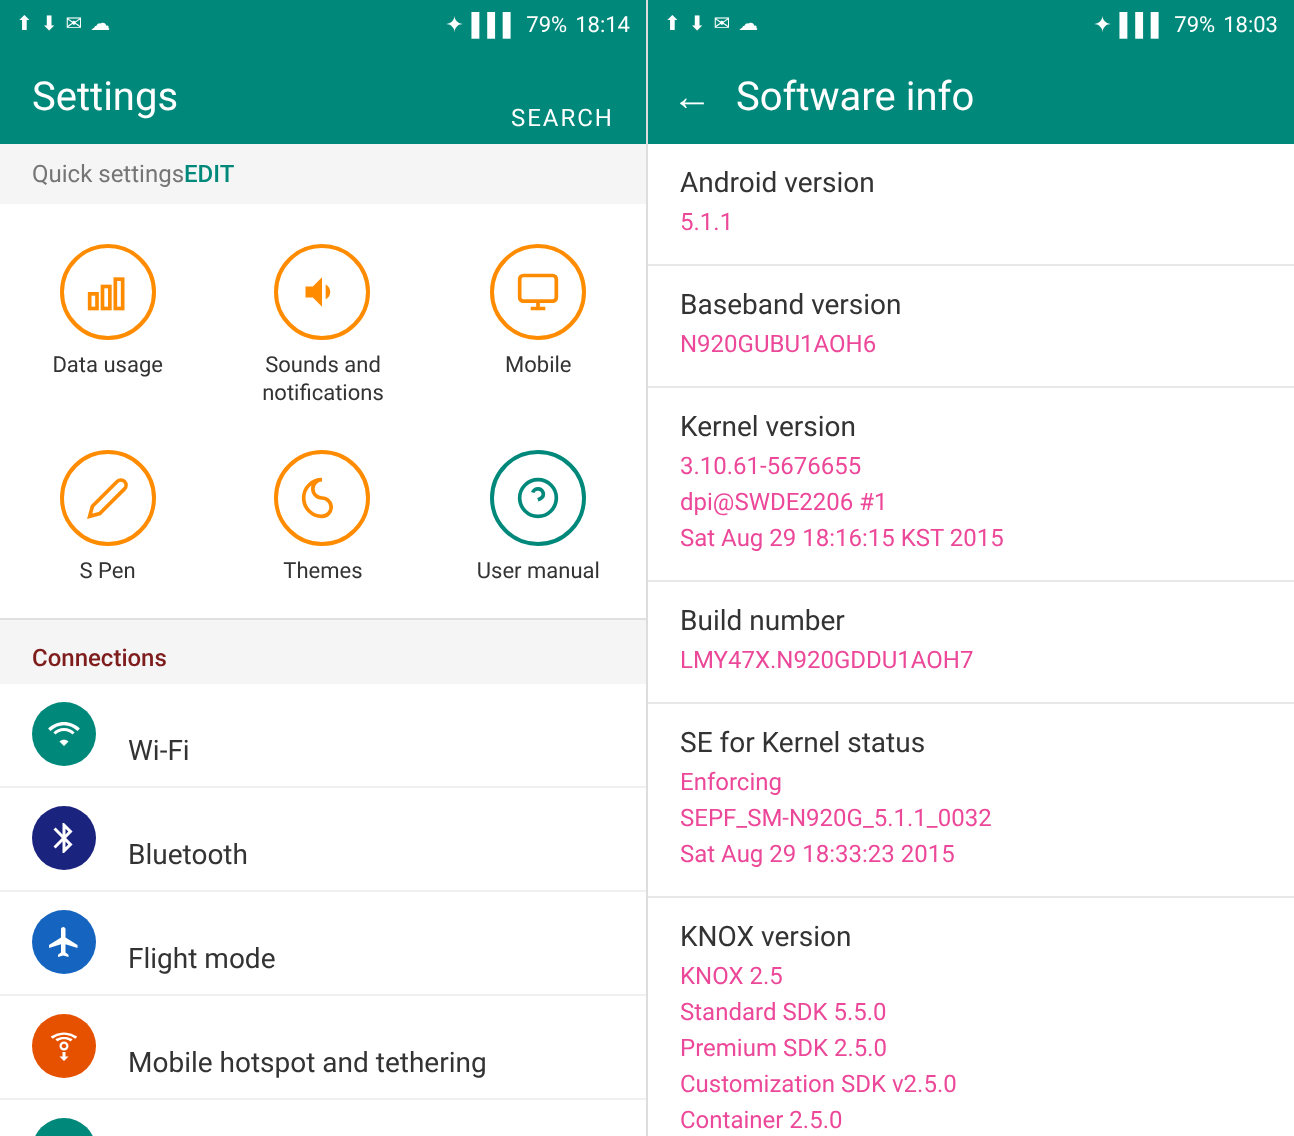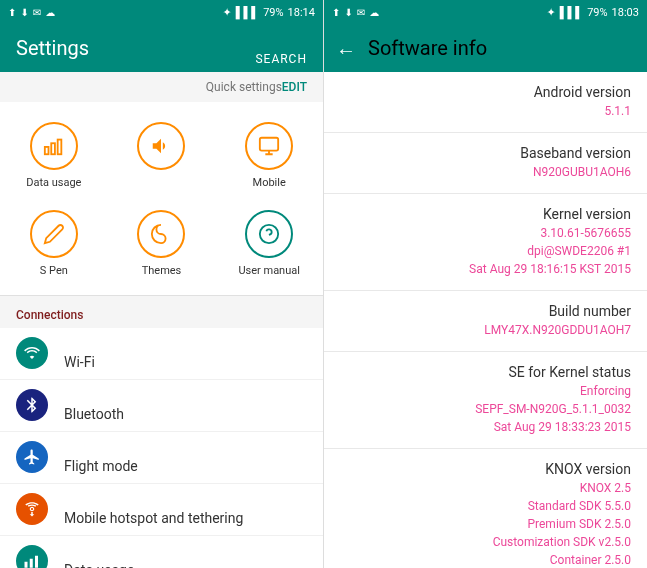--- a/index.html
+++ b/index.html
@@ -9,21 +9,21 @@
     .left-panel { width: 323px; height: 568px; background: #f5f5f5; display: flex; flex-direction: column; overflow: hidden; }
 
     .status-bar-left { height: 24px; background: #00897b; display: flex; align-items: center; justify-content: space-between; padding: 0 8px; }
     .status-bar-left .left-icons { display: flex; gap: 4px; align-items: center; }
     .status-bar-left .right-icons { display: flex; gap: 4px; align-items: center; color: white; font-size: 11px; }
 
     .toolbar-left { height: 48px; background: #00897b; display: flex; align-items: center; justify-content: space-between; padding: 0 16px; }
     .toolbar-left .title { color: white; font-size: 20px; font-weight: 400; }
     .toolbar-left .search-btn { color: white; font-size: 12px; font-weight: 400; letter-spacing: 1px; margin-top: 21px; }
 
-    .quick-settings-header { display: flex; justify-content: flex-end; align-items: center; padding: 8px 16px; background: #f5f5f5; }
+    .quick-settings-header { display: flex; justify-content: flex-start; align-items: center; padding: 8px 16px; background: #f5f5f5; }
     .quick-settings-header .label { font-size: 12px; color: #757575; }
     .quick-settings-header .edit-btn { font-size: 12px; color: #00897b; font-weight: 500; }
 
     .quick-settings-grid { display: grid; grid-template-columns: repeat(3, 1fr); gap: 0; background: white; padding: 8px 0; }
     .quick-item { display: flex; flex-direction: column; align-items: center; padding: 12px 8px 8px; gap: 6px; }
     .quick-item .icon-circle { width: 48px; height: 48px; border-radius: 50%; border: 2px solid; display: flex; align-items: center; justify-content: center; font-size: 20px; }
     .quick-item .icon-circle.orange { border-color: #FF8C00; color: #FF8C00; }
     .quick-item .icon-circle.teal { border-color: #00897b; color: #00897b; }
     .quick-item .item-label { font-size: 11px; color: #333; text-align: center; line-height: 1.3; }
 
@@ -38,23 +38,23 @@
 
     
     .right-panel { width: 324px; height: 568px; background: #f5f5f5; display: flex; flex-direction: column; overflow: hidden; border-left: 1px solid #ddd; }
 
     .status-bar-right { height: 24px; background: #00897b; display: flex; align-items: center; justify-content: space-between; padding: 0 8px; }
     .status-bar-right .left-icons { display: flex; gap: 4px; align-items: center; }
     .status-bar-right .right-icons { display: flex; gap: 4px; align-items: center; color: white; font-size: 11px; }
 
     .toolbar-right { height: 48px; background: #00897b; display: flex; align-items: center; padding: 0 12px; gap: 12px; }
     .toolbar-right .back-btn { color: white; font-size: 20px; }
-    .toolbar-right .title { color: #000000; font-size: 20px; font-weight: 400; }
-
-    .info-list { flex: 1; overflow-y: auto; background: #f5f5f5; padding-bottom: 8px; text-align: right; }
+    .toolbar-right .title { color: #ffffff; font-size: 20px; font-weight: 400; }
+
+    .info-list { flex: 1; overflow-y: auto; background: #f5f5f5; padding-bottom: 8px; }
     .info-item { background: white; padding: 12px 16px; border-bottom: 1px solid #e8e8e8; }
     .info-item .info-label { font-size: 14px; color: #333; font-weight: 400; margin-bottom: 2px; }
     .info-item .info-value { font-size: 12px; color: #ec4899; line-height: 1.5; }
   </style>
 </head>
 <body>
 
 <div class="left-panel">
 
   <div class="status-bar-left">
@@ -94,20 +94,21 @@
       </div>
       <span class="item-label">Data usage</span>
     </div>
 
     <div class="quick-item">
       <div class="icon-circle orange">
         <svg width="22" height="22" viewBox="0 0 24 24" fill="#FF8C00">
             <path d="M3 9v6h4l5 5V4L7 9H3zm13.5 3c0-1.77-1.02-3.29-2.5-4.03v8.05c1.48-.73 2.5-2.25 2.5-4.02z"></path>
           </svg>
       </div>
+      <span class="item-label">Sounds and notifications</span>
     </div>
 
     <div class="quick-item">
       <div class="icon-circle orange">
         <svg width="22" height="22" viewBox="0 0 24 24" fill="none" stroke="#FF8C00" stroke-width="2">
             <rect x="2" y="3" width="20" height="14" rx="2"></rect>
             <path d="M8 21h8M12 17v4"></path>
           </svg>
       </div>
       <span class="item-label">Mobile</span>

